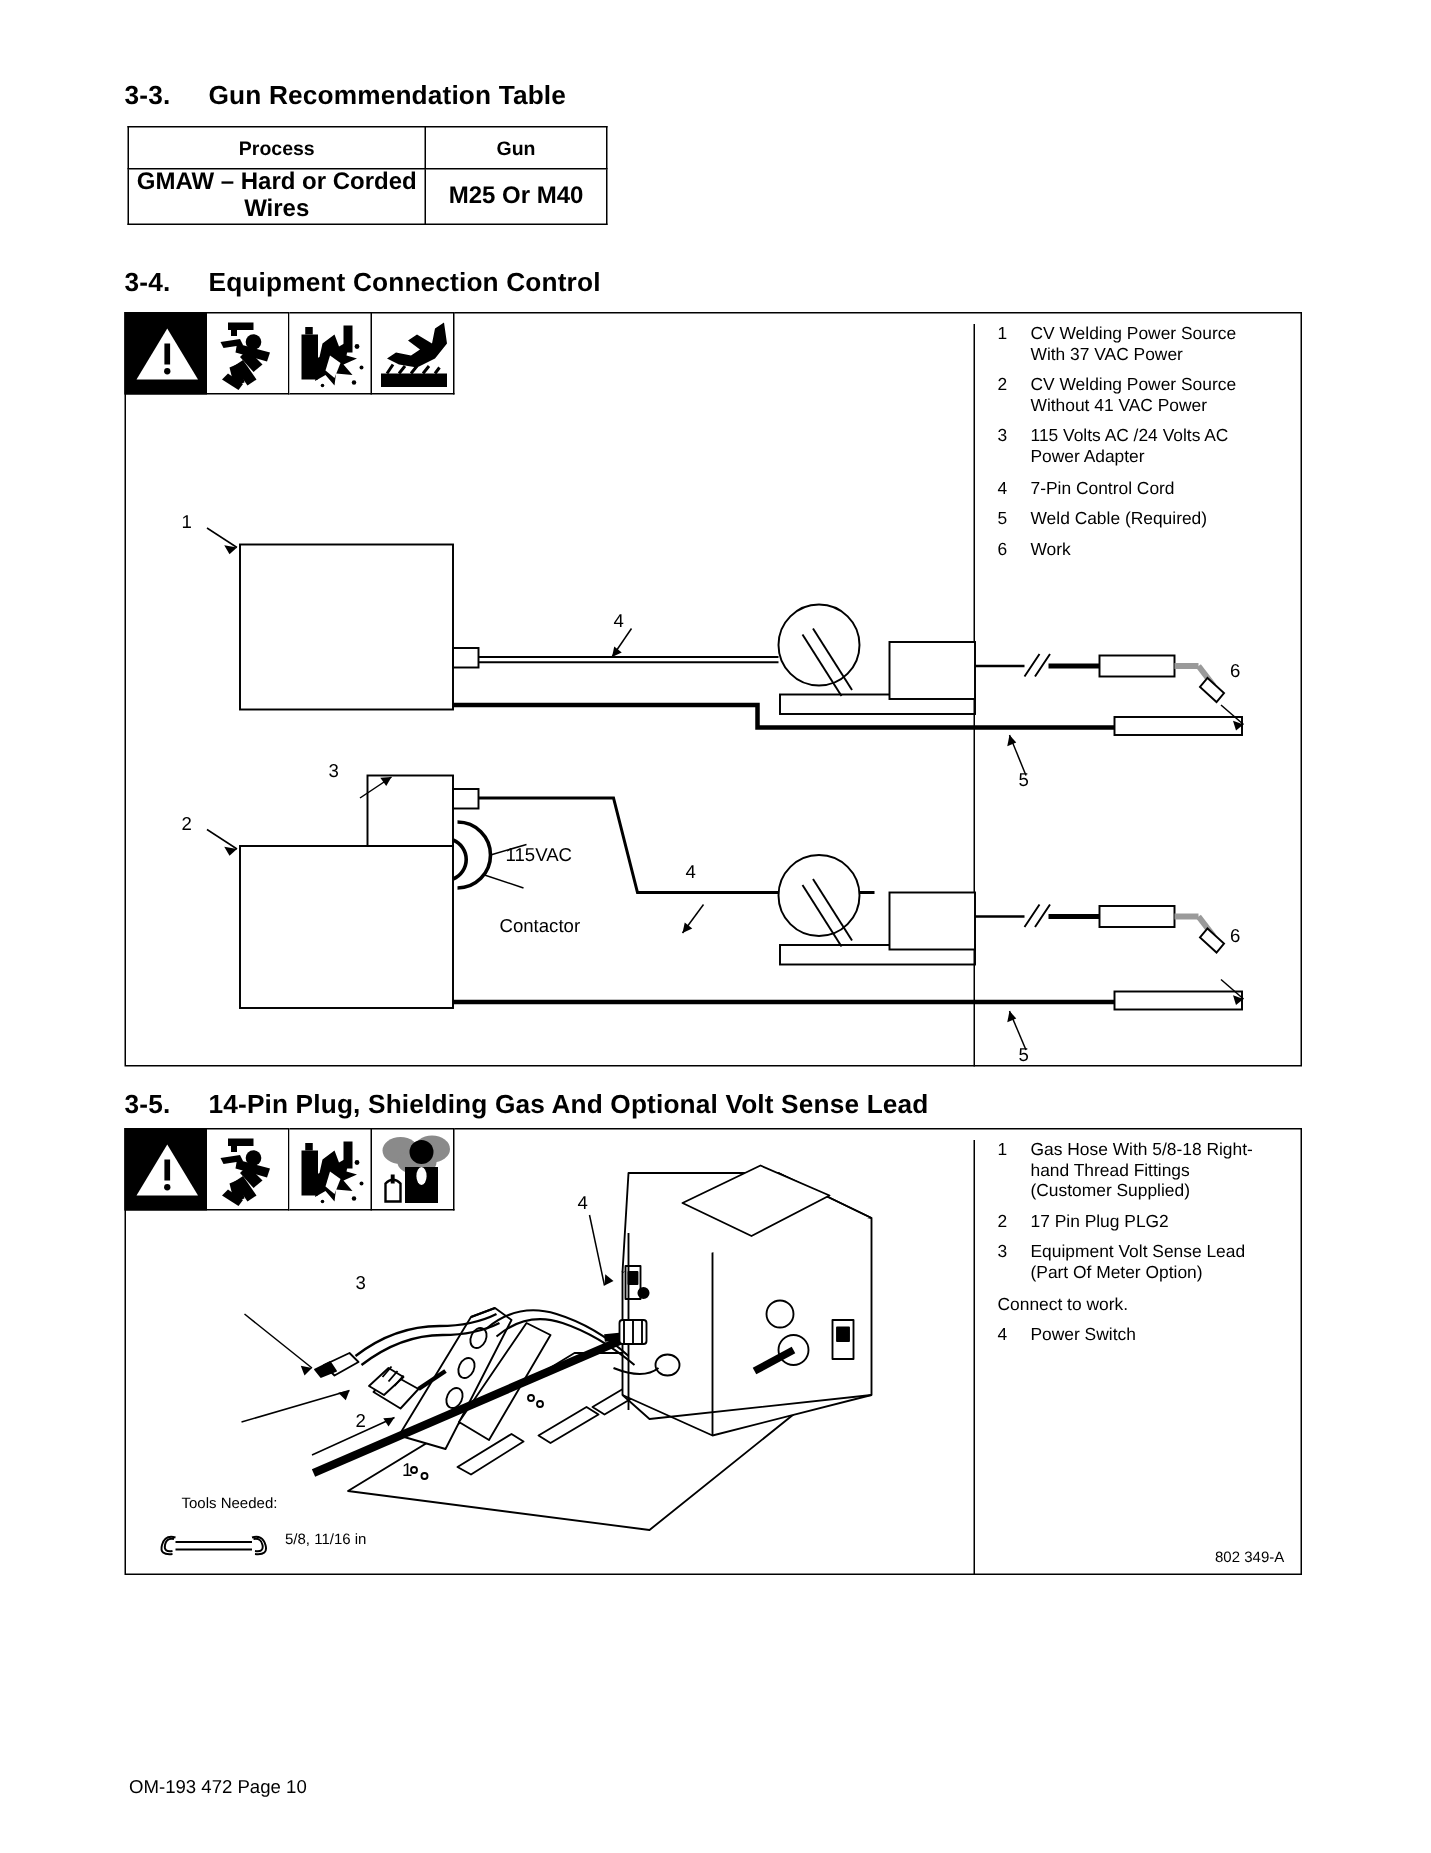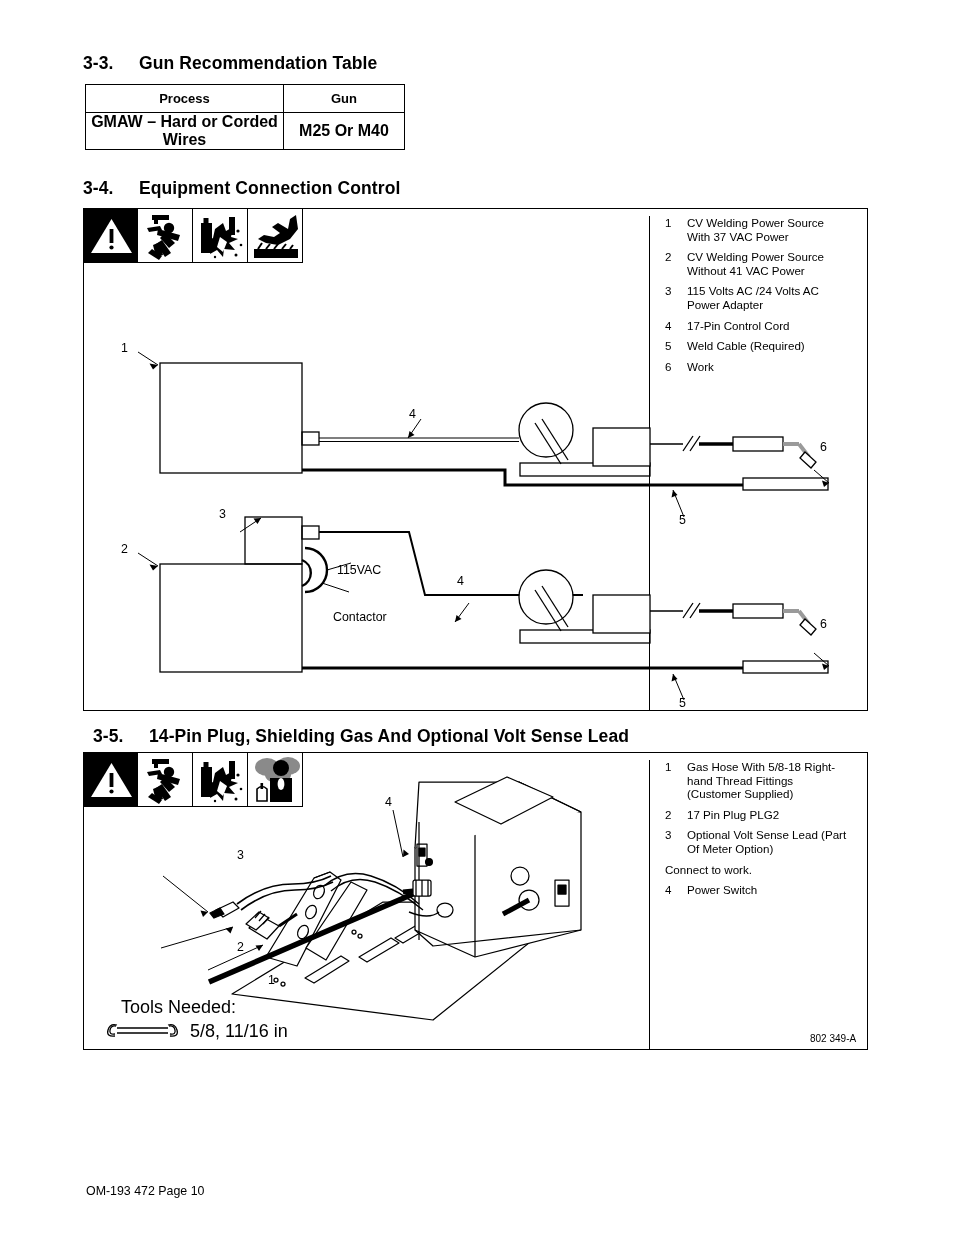--- a/index.html
+++ b/index.html
@@ -42,21 +42,21 @@
   .legend .para.nj { text-align:left; }
   .legend .divider { position:absolute; top:0; bottom:0; left:-12px; width:0; border-left:1.2px solid #000; }
 
   
   .callout { position:absolute; font-size:12.4px; }
   .lbl { position:absolute; font-size:12.4px; white-space:nowrap; }
 
   .svgwrap { position:absolute; pointer-events:none; }
 
   
-  .tools { position:absolute; font-size:18px; }
+  .tools { position:absolute; font-size:10px; }
   .drawno { position:absolute; font-size:10px; }
   .footer { position:absolute; font-size:12.4px; }
 </style>
 </head>
 <body>
 
 <div class="page">
 
   <div class="sec-head" style="left:83px; top:53px;">
     <span class="num" style="width:56px;">3-3.</span><span class="ttl">Gun Recommendation Table</span>
@@ -137,21 +137,21 @@
     <div class="row">
         <span class="n">2</span>
         <span class="t">CV Welding Power Source Without 41 VAC Power</span>
       </div>
     <div class="row">
         <span class="n">3</span>
         <span class="t">115 Volts AC /24 Volts AC Power Adapter</span>
       </div>
     <div class="row">
         <span class="n">4</span>
-        <span class="t">17-Pin Control Cord</span>
+        <span class="t">7-Pin Control Cord</span>
       </div>
     <div class="row">
         <span class="n">5</span>
         <span class="t">Weld Cable (Required)</span>
       </div>
     <div class="row">
         <span class="n">6</span>
         <span class="t">Work</span>
       </div>
   </div>
@@ -252,21 +252,21 @@
   <div class="callout" style="left:409px; top:407px;">4</div>
   <div class="callout" style="left:457px; top:574px;">4</div>
   <div class="callout" style="left:679px; top:513px;">5</div>
   <div class="callout" style="left:679px; top:696px;">5</div>
   <div class="callout" style="left:820px; top:440px;">6</div>
   <div class="callout" style="left:820px; top:617px;">6</div>
 
   <div class="lbl" style="left:337px; top:563px;">115VAC</div>
   <div class="lbl" style="left:333px; top:592px;margin-top:18px;">Contactor</div>
 
-  <div class="sec-head" style="left:93px; top:726px;">
+  <div class="sec-head" style="left:83px; top:726px;">
     <span class="num" style="width:56px;">3-5.</span><span class="ttl">14-Pin Plug, Shielding Gas And Optional Volt Sense Lead</span>
   </div>
 
   <div class="frame" style="left:83px; top:752px; width:785px; height:298px;"></div>
 
   <div class="picto-strip" style="left:83px; top:752px;">
     <div class="picto warn">
       <svg width="55" height="55" viewBox="0 0 55 55">
         <polygon points="27.5,10 48,44 7,44" fill="#fff"></polygon>
         <rect x="25.6" y="20" width="3.8" height="14" fill="#000"></rect>
@@ -319,21 +319,21 @@
     <div class="row">
         <span class="n">1</span>
         <span class="t">Gas Hose With 5/8-18 Right-hand Thread Fittings (Customer Supplied)</span>
       </div>
     <div class="row">
         <span class="n">2</span>
         <span class="t">17 Pin Plug PLG2</span>
       </div>
     <div class="row">
         <span class="n">3</span>
-        <span class="t">Optional Volt Sense Lead (Part Of Meter Option)</span>
+        <span class="t">Equipment Volt Sense Lead (Part Of Meter Option)</span>
       </div>
     <div class="para nj">Connect to work.</div>
     <div class="row">
         <span class="n">4</span>
         <span class="t">Power Switch</span>
       </div>
   </div>
 
   <div class="svgwrap" style="left:83px; top:752px;">
     <svg width="785" height="298" viewBox="0 0 785 298">

